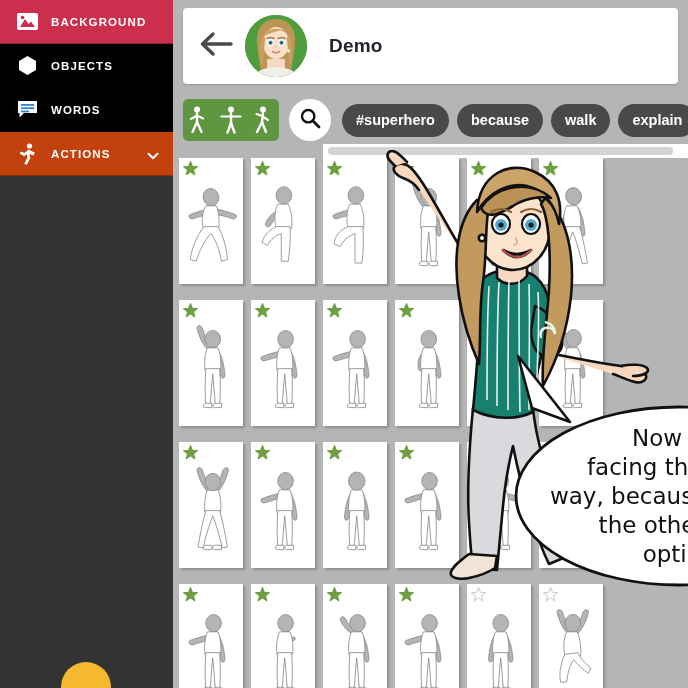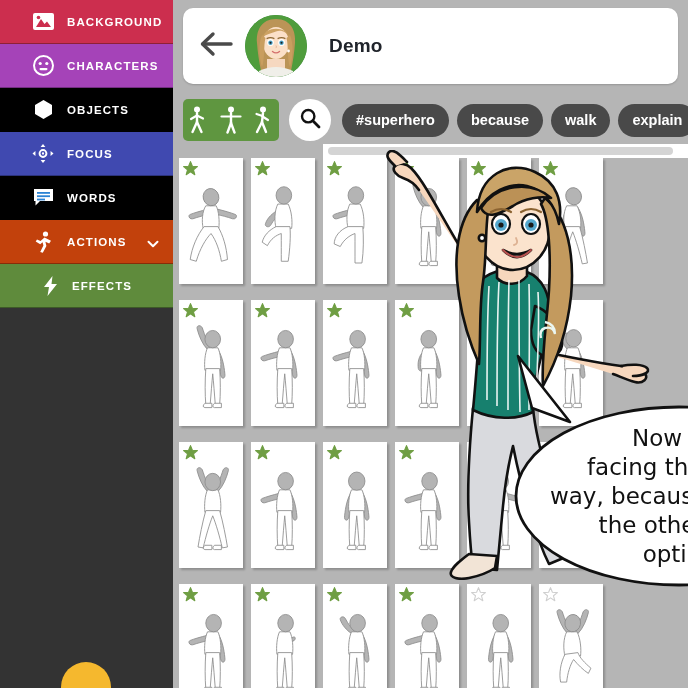--- a/index.html
+++ b/index.html
@@ -14,21 +14,21 @@
 
   
   .sidebar{
     position:absolute;left:0;top:0;width:173px;height:688px;
     background:#333333;z-index:40;
   }
   .nav-item{
     position:relative;box-sizing:border-box;
     height:44px;width:173px;
     display:flex;align-items:center;
-    padding-left:32px;
+    padding-left:16px;
     color:#ffffff;
     border-bottom:1px solid rgba(0,0,0,.30);
     cursor:pointer;
   }
   .nav-item .ico{
     width:22px;height:22px;flex:0 0 22px;
     display:flex;align-items:center;justify-content:center;
     margin-right:13px;
   }
   .nav-item .ico svg{display:block;}
@@ -56,21 +56,21 @@
 
   
   .main{
     position:absolute;left:173px;top:0;width:515px;height:688px;
     background:#b5b5b5;overflow:hidden;
   }
 
   
   .header-card{
     position:absolute;left:10px;top:8px;width:495px;height:76px;
-    background:#ffffff;border-radius:10px;
+    background:#ffffff;border-radius:4px;
     display:flex;align-items:center;
     box-shadow:0 1px 2px rgba(0,0,0,.18);
   }
   .back-btn{
     width:54px;height:60px;margin-left:6px;
     display:flex;align-items:center;justify-content:center;cursor:pointer;
   }
   .avatar{
     width:62px;height:62px;border-radius:50%;overflow:hidden;flex:0 0 62px;
     margin-left:2px;background:#3e8e41;position:relative;
@@ -161,54 +161,30 @@
       <span class="ico">
         <svg width="21" height="17" viewBox="0 0 21 17">
             <rect x="0" y="0" width="21" height="17" rx="2" fill="#fff"></rect>
             <path d="M3 14 L8 6 L11.5 11 L14 8.5 L18 14 Z" fill="#cc2e4e"></path>
             <circle cx="5.5" cy="4.5" r="1.8" fill="#cc2e4e"></circle>
           </svg>
       </span>
       <span class="nav-label">BACKGROUND</span>
     </div>
 
-    <div class="nav-item" style="background:#a543b8">
-      <span class="ico">
-        <svg width="21" height="21" viewBox="0 0 21 21">
-            <circle cx="10.5" cy="10.5" r="9.5" fill="none" stroke="#fff" stroke-width="2"></circle>
-            <circle cx="7.2" cy="8.5" r="1.6" fill="#fff"></circle>
-            <circle cx="13.8" cy="8.5" r="1.6" fill="#fff"></circle>
-            <rect x="6.5" y="13" width="8" height="2.2" rx="1.1" fill="#fff"></rect>
-          </svg>
-      </span>
-      <span class="nav-label">CHARACTERS</span>
-    </div>
 
     <div class="nav-item" style="background:#000000">
       <span class="ico">
         <svg width="21" height="21" viewBox="0 0 21 21">
             <polygon points="10.5,1 19,6 19,15 10.5,20 2,15 2,6" fill="#fff"></polygon>
           </svg>
       </span>
       <span class="nav-label">OBJECTS</span>
     </div>
 
-    <div class="nav-item" style="background:#4049b0">
-      <span class="ico">
-        <svg width="23" height="21" viewBox="0 0 23 21">
-          <circle cx="11.5" cy="10.5" r="3.6" fill="none" stroke="#fff" stroke-width="2"></circle>
-          <circle cx="11.5" cy="10.5" r="1.2" fill="#fff"></circle>
-          <polygon points="11.5,0.5 14,3.6 9,3.6" fill="#fff"></polygon>
-          <polygon points="11.5,20.5 14,17.4 9,17.4" fill="#fff"></polygon>
-          <polygon points="0.5,10.5 3.6,8 3.6,13" fill="#fff"></polygon>
-          <polygon points="22.5,10.5 19.4,8 19.4,13" fill="#fff"></polygon>
-        </svg>
-      </span>
-      <span class="nav-label">FOCUS</span>
-    </div>
 
     <div class="nav-item" style="background:#000000">
       <span class="ico">
         <svg width="21" height="19" viewBox="0 0 21 19">
             <path d="M1 1 H20 V13 H7 L2.5 17.5 V13 H1 Z" fill="#fff"></path>
             <rect x="4" y="4" width="13" height="1.8" fill="#2b83d4"></rect>
             <rect x="4" y="7.3" width="13" height="1.8" fill="#2b83d4"></rect>
             <rect x="4" y="10.6" width="8" height="1.8" fill="#2b83d4"></rect>
           </svg>
       </span>
@@ -225,28 +201,20 @@
       </span>
       <span class="nav-label">ACTIONS</span>
       <span class="chev">
         <svg width="12" height="12" viewBox="0 0 12 12">
             <path d="M1.5 3.8 L6 8.3 L10.5 3.8" fill="none" stroke="#fff" stroke-width="2" stroke-linecap="round" stroke-linejoin="round"></path>
           </svg>
       </span>
     </div>
 
 
-    <div class="sub-item" style="background:#5f8b3c">
-      <span class="ico">
-        <svg width="13" height="20" viewBox="0 0 13 20">
-            <polygon points="8.5,0 0,11 5,11 3.5,20 13,8 7.5,8" fill="#fff"></polygon>
-          </svg>
-      </span>
-      <span class="sub-label">EFFECTS</span>
-    </div>
 
     <div class="sidebar-fab"></div>
   </div>
 
   <div class="main">
 
     <div class="header-card">
       <div class="back-btn">
         <span>
           <svg width="34" height="28" viewBox="0 0 34 28">

